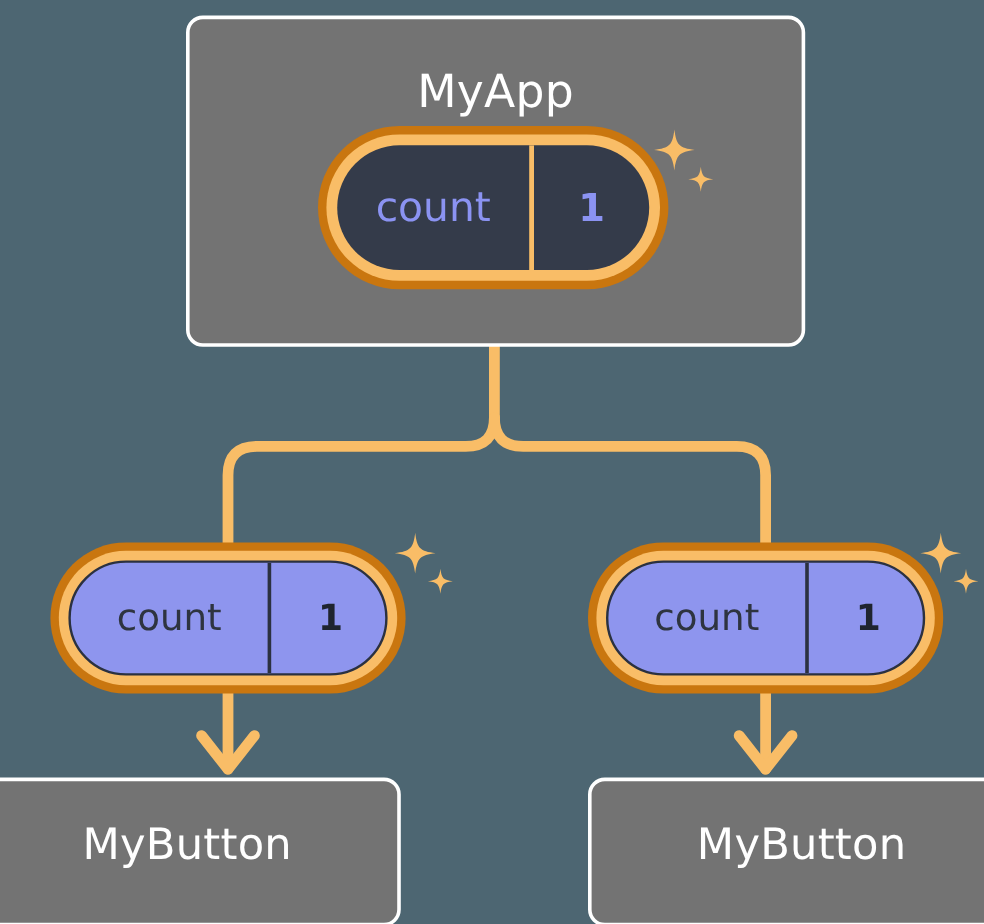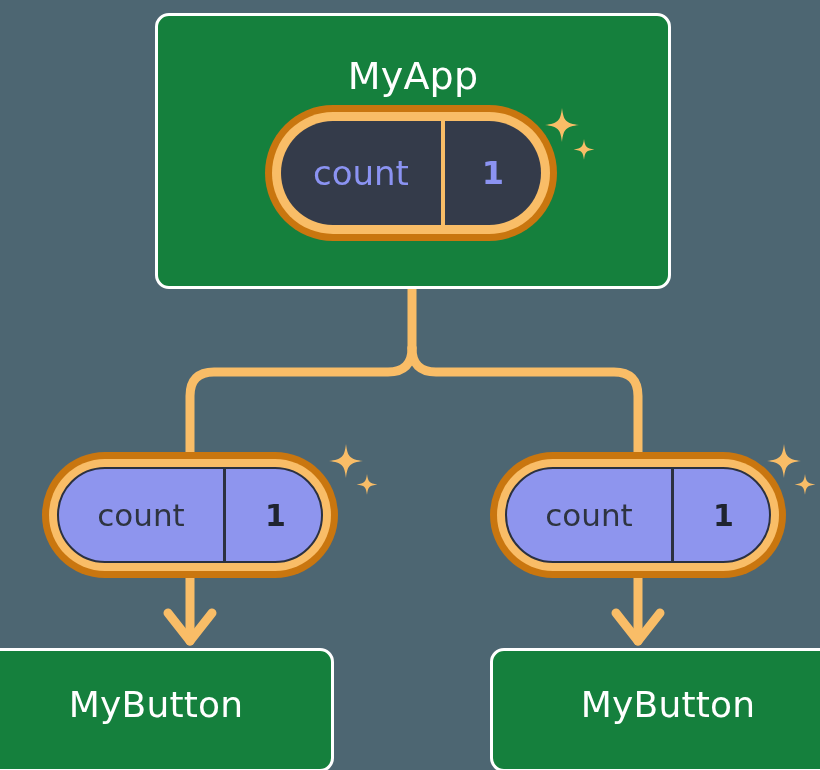--- a/index.html
+++ b/index.html
@@ -27,21 +27,21 @@
     top: 0;
     width: 820px;
     height: 770px;
     pointer-events: none;
   }
 
   
   .card {
     position: absolute;
     box-sizing: border-box;
-    background: #15803d;
+    background: #737373;
     border: 3px solid #ffffff;
     border-radius: 14px;
   }
   .card-title {
     position: absolute;
     left: 0;
     right: 0;
     text-align: center;
     color: #ffffff;
     font-weight: 400;

